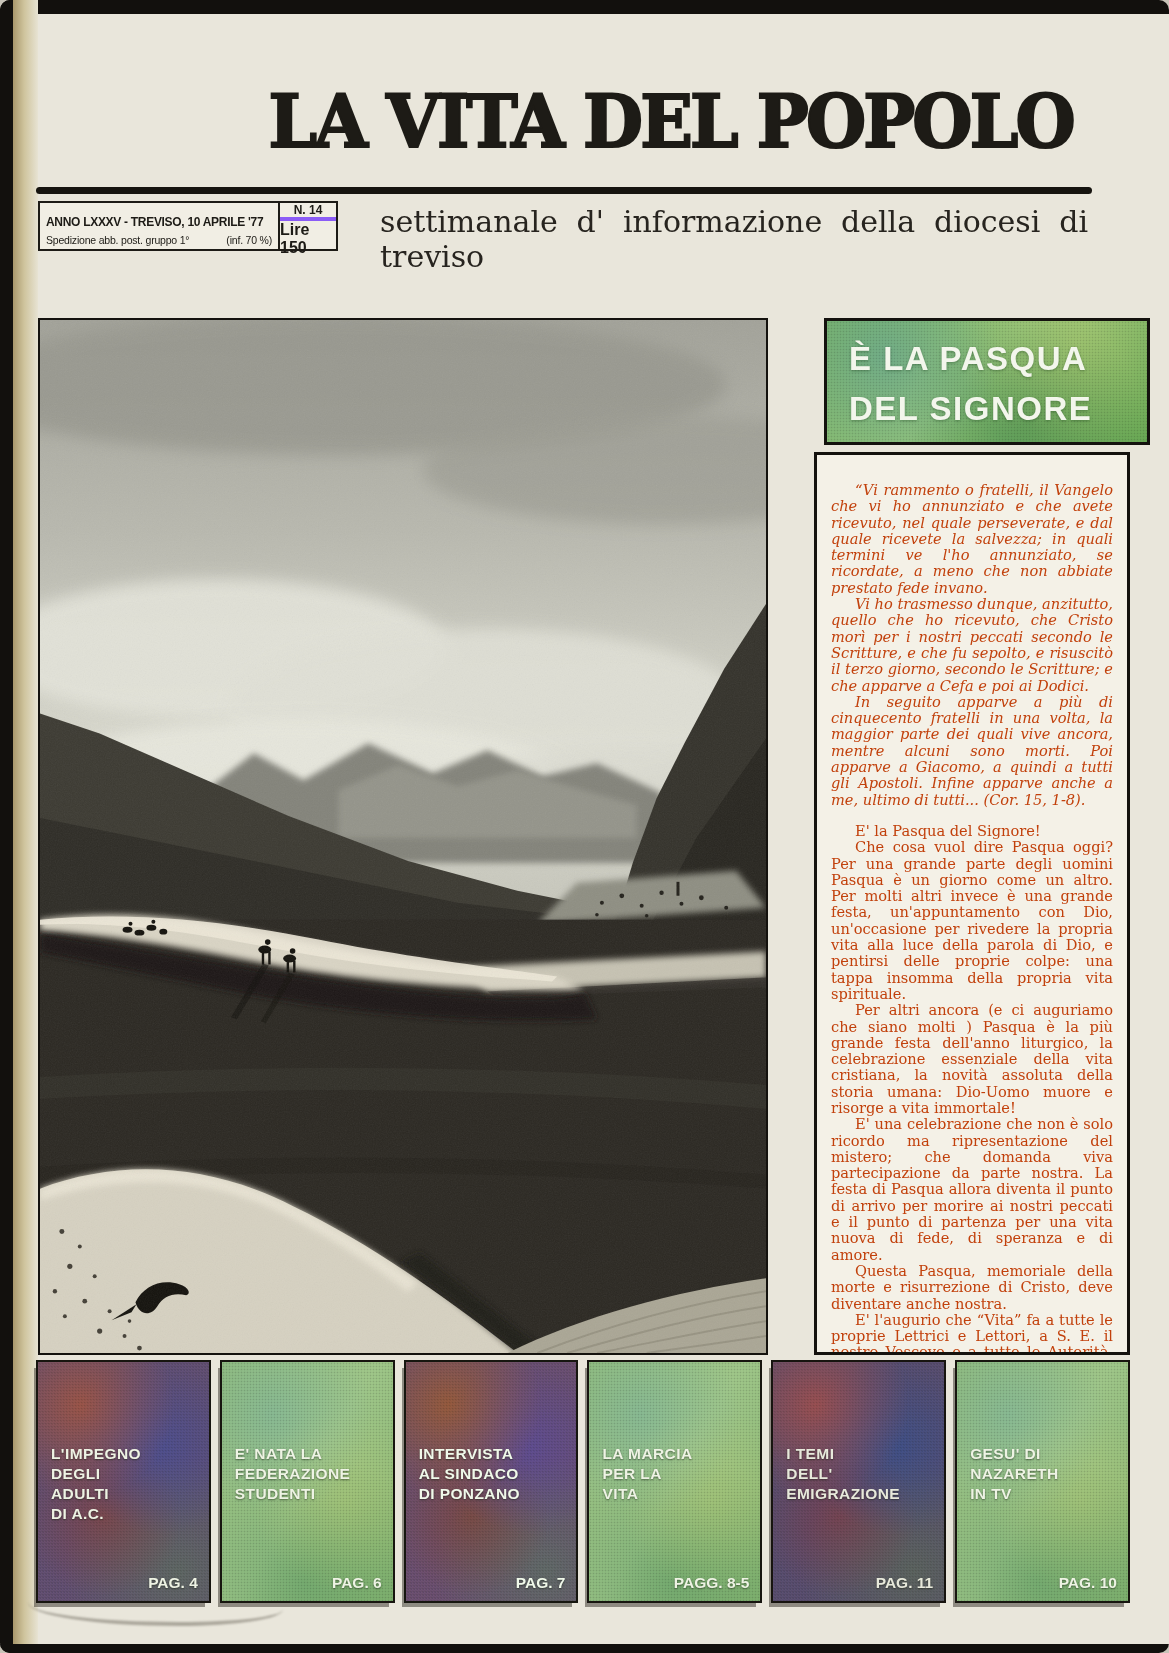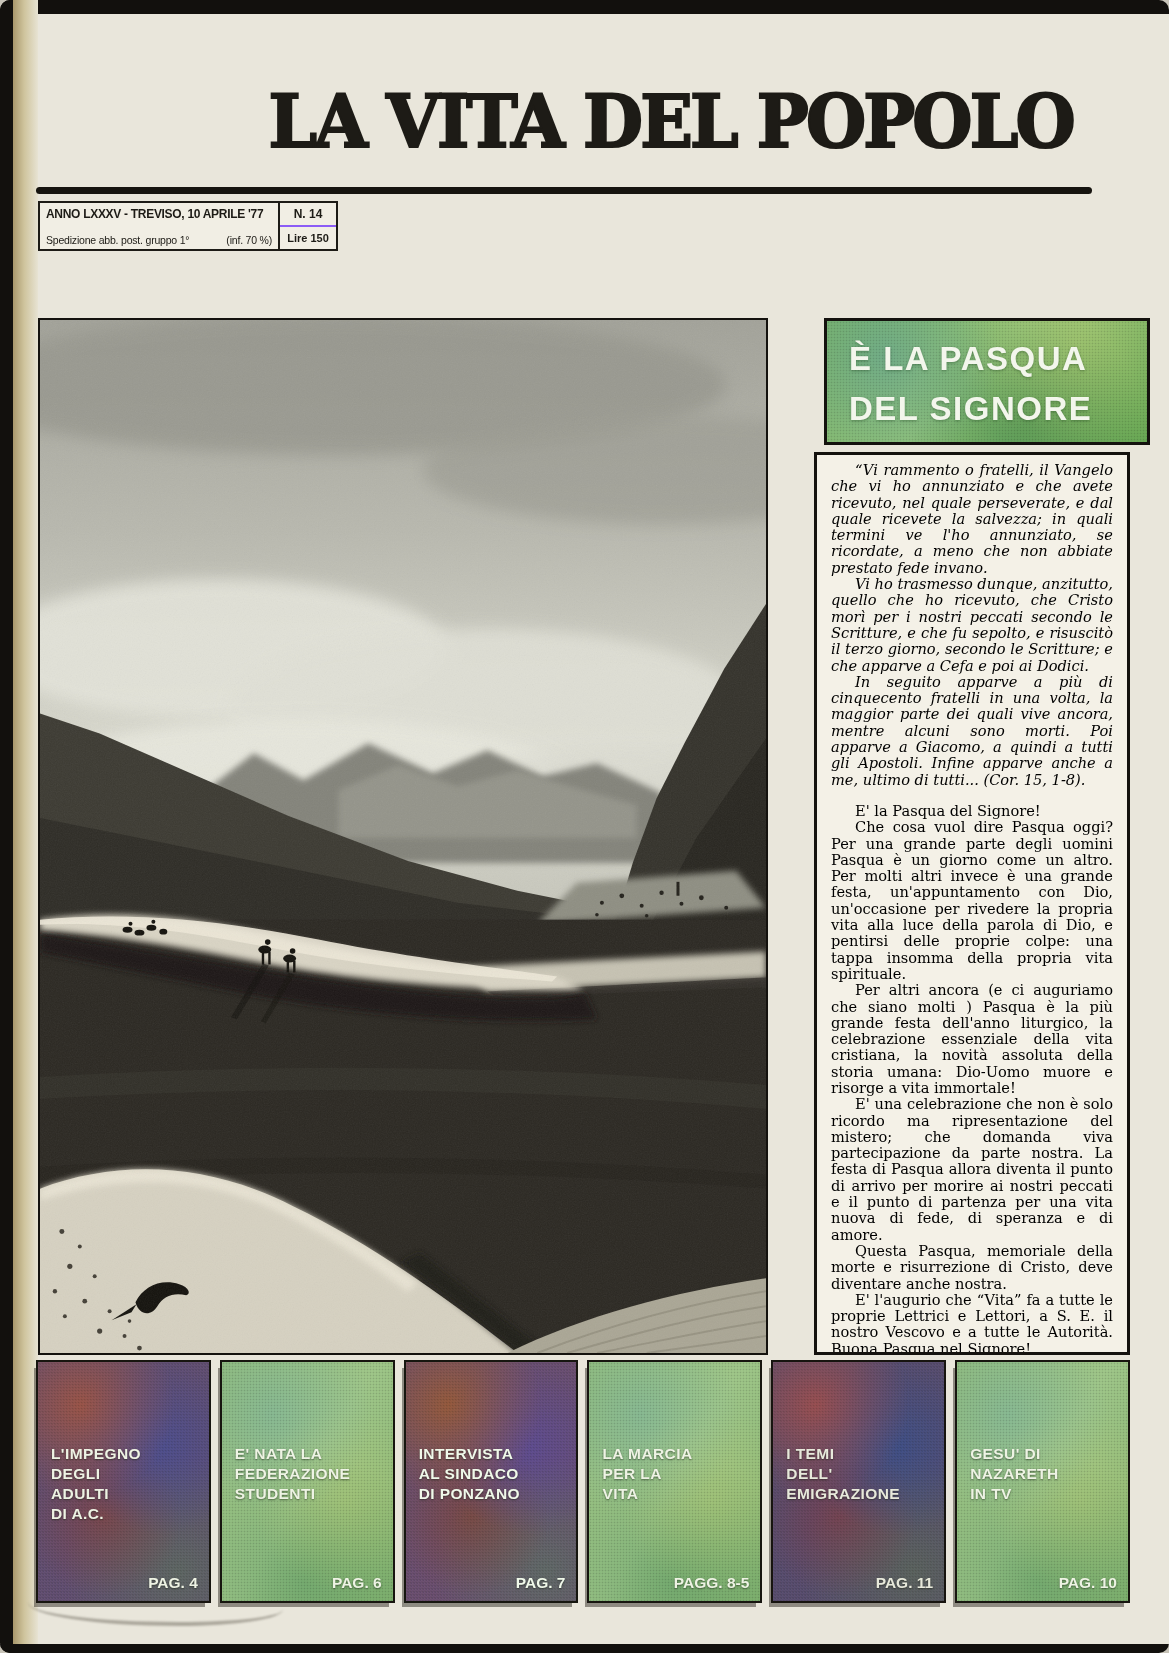--- a/index.html
+++ b/index.html
@@ -10,46 +10,46 @@
   .edge-left-black{position:absolute;left:0;top:0;width:13px;height:100%;background:#12100d;}
   .edge-left-tan{position:absolute;left:13px;top:0;width:25px;height:100%;
         background:linear-gradient(to right,#a8976b,#cfc49d 45%,#e7e3d3);}
   .masthead{position:absolute;right:96px;top:80px;margin:0;white-space:nowrap;
         font-family:"DejaVu Serif",serif;font-weight:bold;font-size:72px;line-height:84px;
         letter-spacing:-3px;color:#1d1b16;-webkit-text-stroke:2.2px #1d1b16;
         transform:scaleX(.96);transform-origin:right center;}
   .rule{position:absolute;top:187px;left:36px;width:1056px;height:7px;background:#16140f;border-radius:4px;}
   .infobox{position:absolute;top:201px;left:38px;width:296px;height:46px;border:2px solid #1d1b16;
         display:flex;background:rgba(250,248,240,.45);box-sizing:content-box;}
-  .infobox-main{flex:1;padding:4px 6px 3px;display:flex;flex-direction:column;justify-content:space-between;overflow:hidden;}
+  .infobox-main{flex:1;padding:12px 6px 3px;display:flex;flex-direction:column;justify-content:space-between;overflow:hidden;}
   .info-line1{font-size:12px;font-weight:bold;letter-spacing:-.3px;white-space:nowrap;}
   .info-line2{font-size:10.5px;letter-spacing:-.2px;display:flex;justify-content:space-between;white-space:nowrap;}
   .infobox-side{width:56px;border-left:2px solid #1d1b16;display:flex;flex-direction:column;}
   .issue{flex:1;display:flex;align-items:center;justify-content:center;font-size:12px;font-weight:bold;}
-  .price{flex:1;border-top:2px solid #8b5cf6;display:flex;align-items:center;justify-content:center;
-        font-size:11px;font-weight:bold;}
+  .price{flex:1;border-top:4px solid #8b5cf6;display:flex;align-items:center;justify-content:center;
+        font-size:16px;font-weight:bold;}
   .subtitle{position:absolute;top:204px;left:380px;width:708px;
         font-family:"DejaVu Serif",serif;font-size:30px;color:#27241f;
         text-align:justify;text-align-last:justify;}
   .photo{position:absolute;top:318px;left:38px;width:730px;height:1037px;margin:0;
         border:2px solid #14120e;box-sizing:border-box;background:#b9b9b0;}
   .photo svg{display:block;width:100%;height:100%;}
   .headline-box{position:absolute;top:318px;left:808px;width:326px;height:127px;box-sizing:border-box;
         border:3px solid #14120e;color:#f3f6ec;font-weight:bold;font-size:33px;letter-spacing:1.5px;
         padding:13px 0 0 22px;line-height:50px;text-shadow:0 1px 3px rgba(25,60,25,.4);
         background:
           radial-gradient(rgba(0,0,0,.13) .7px, transparent 1.1px),
           radial-gradient(circle at 18% 30%, rgba(70,140,190,.30), transparent 42%),
           radial-gradient(circle at 78% 18%, rgba(235,225,120,.28), transparent 45%),
           radial-gradient(circle at 62% 85%, rgba(35,110,60,.38), transparent 52%),
           linear-gradient(135deg,#7cb567,#8fc178 45%,#67a754);
         background-size:3px 3px,auto,auto,auto,auto;margin-left:16px;}
   .article-box{position:absolute;top:452px;left:814px;width:316px;height:903px;box-sizing:border-box;
-        border:3px solid #14120e;background:#f4f1e7;padding:7px 14px;overflow:hidden;
-        font-family:"DejaVu Serif",serif;font-size:14.6px;line-height:16.3px;color:#000000;
+        border:3px solid #14120e;background:#f4f1e7;padding:27px 14px;overflow:hidden;
+        font-family:"DejaVu Serif",serif;font-size:14.6px;line-height:16.3px;color:#c2410c;
         text-align:justify;}
   .article-box p{margin:0;text-indent:24px;}
   .article-box p.q{font-style:italic;}
   .article-box p.lede{margin-top:15px;}
   .teasers{position:absolute;top:1360px;left:36px;width:1094px;height:243px;display:flex;gap:9px;}
   .teaser{flex:1;position:relative;border:2px solid #17150f;box-sizing:border-box;
         box-shadow:-4px 6px 0 -2px rgba(30,26,20,.45);}
   .t-label{position:absolute;left:13px;top:82px;font-weight:bold;font-size:15.5px;line-height:20px;
         color:#eef3e4;white-space:pre-line;letter-spacing:.4px;text-shadow:0 1px 2px rgba(20,30,15,.55);}
   .t-page{position:absolute;right:11px;bottom:9px;font-weight:bold;font-size:15.5px;color:#eef3e4;
@@ -94,20 +94,21 @@
         <span>Spedizione abb. post. gruppo 1°</span>
         <span>(inf. 70 %)</span>
       </div>
     </div>
     <div class="infobox-side">
       <div class="issue">N. 14</div>
       <div class="price">Lire 150</div>
     </div>
   </div>
 
+  <div class="subtitle">settimanale d' informazione della diocesi di treviso</div>
 
   <figure class="photo">
     <svg viewBox="0 0 730 1037" preserveAspectRatio="none">
       <defs>
         <linearGradient id="sky" x1="0" y1="0" x2="0" y2="1">
           <stop offset="0" stop-color="#a2a299"></stop>
           <stop offset=".35" stop-color="#b8b8ae"></stop>
           <stop offset=".7" stop-color="#d7d7cc"></stop>
           <stop offset="1" stop-color="#c6c6bb"></stop>
         </linearGradient>

